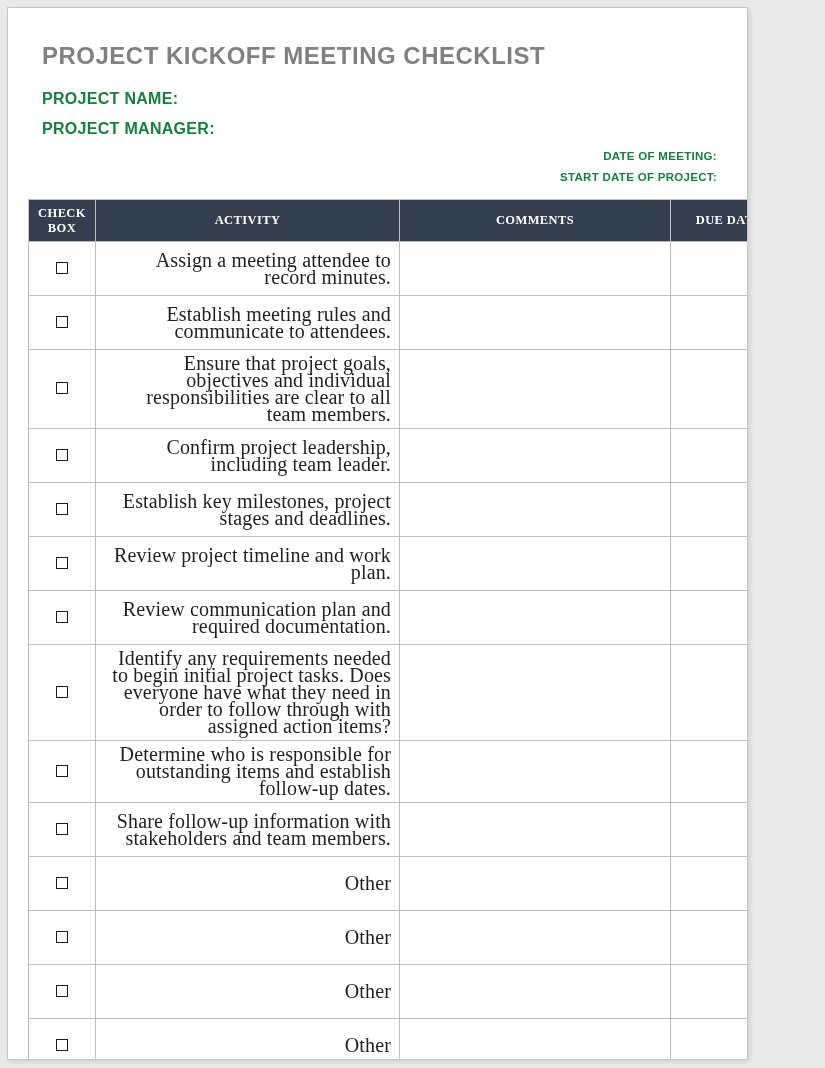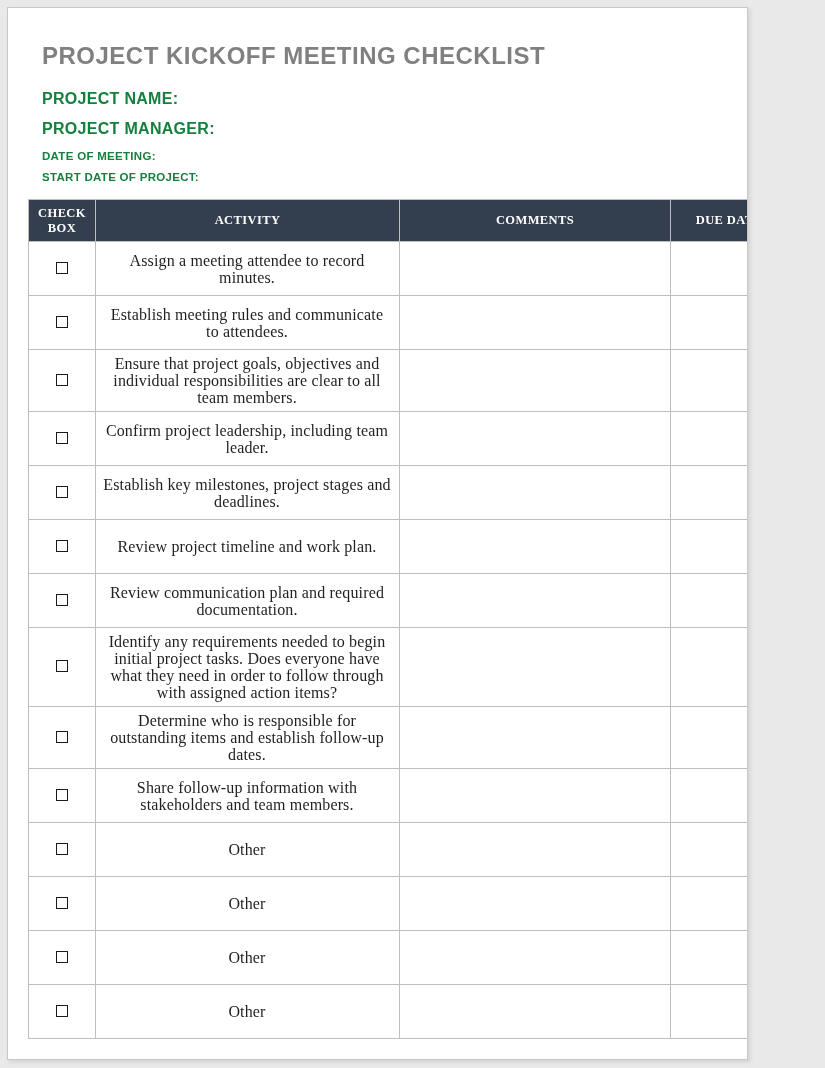--- a/index.html
+++ b/index.html
@@ -41,20 +41,21 @@
   }
   .field.large {
     font-size: 16px;
     margin: 0 0 12px 0;
     letter-spacing: 0.3px;
   }
   .field.small {
     font-size: 11.5px;
     margin: 0 0 9px 0;
     letter-spacing: 0.3px;
+    text-align: right;
   }
   .checklist-table {
     position: absolute;
     left: 20px;
     top: 191px;
     width: 759px;
     border-collapse: collapse;
     table-layout: fixed;
     font-family: Liberation Serif, serif;
   }
@@ -87,25 +88,25 @@
   .checkbox {
     display: inline-block;
     width: 10px;
     height: 10px;
     border: 1.6px solid #1a1a1a;
     background: #ffffff;
     cursor: pointer;
   }
   .activity-cell {
     padding: 5px 8px 5px 7px;
-    font-size: 16px;
+    font-size: 20px;
     line-height: 17px;
     letter-spacing: 0.15px;
     color: #1f1f1f;
-    text-align: center;
+    text-align: right;
   }
   .comments-cell, .duedate-cell {
     padding: 5px 7px;
     font-size: 14px;
     color: #1f1f1f;
   }
 </style>
 </head>
 <body>
 

